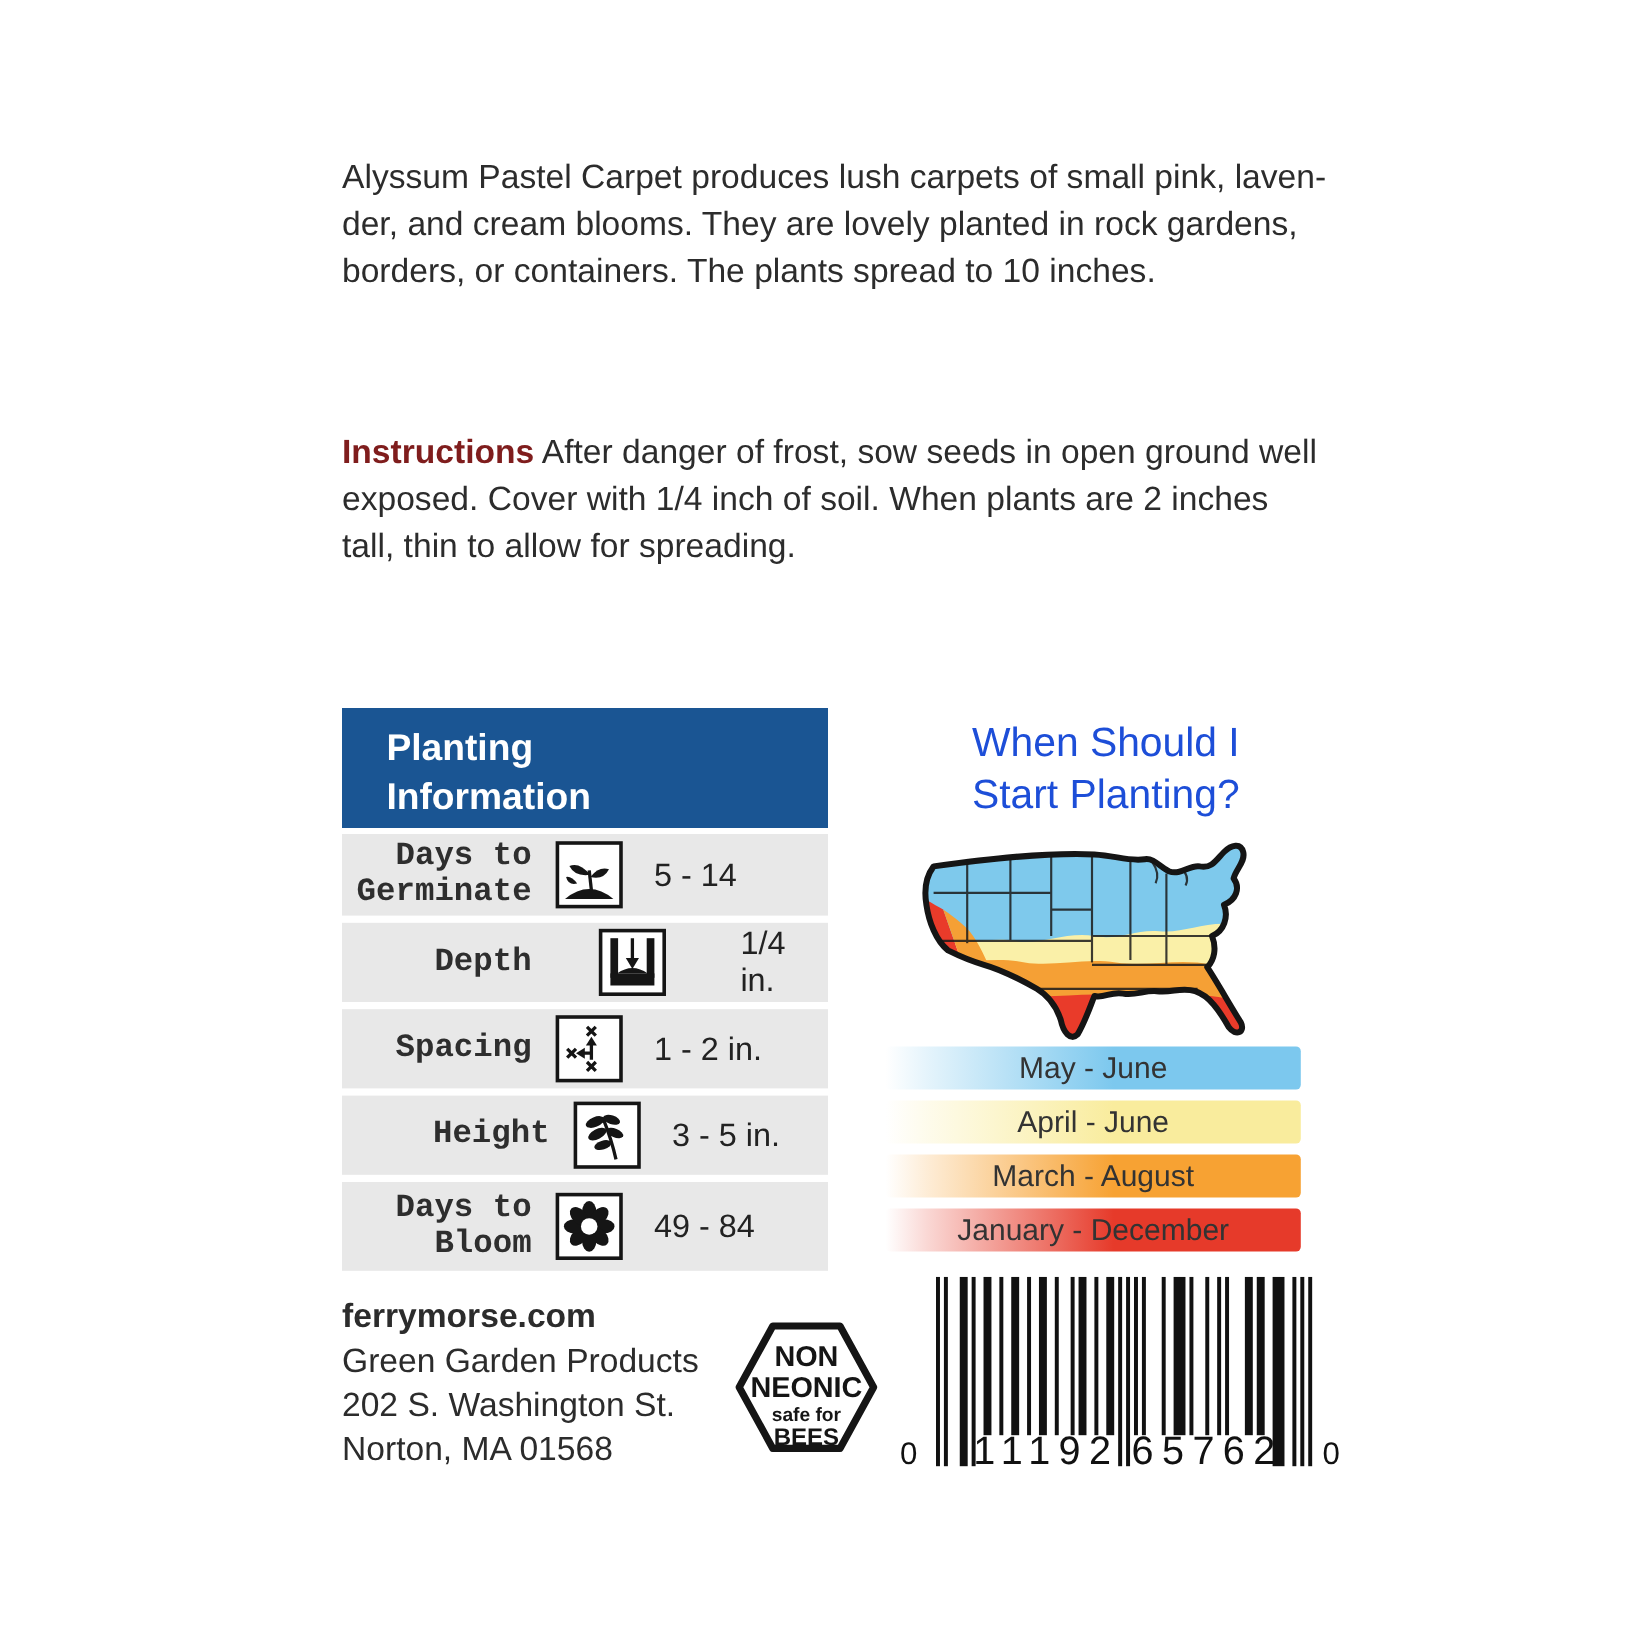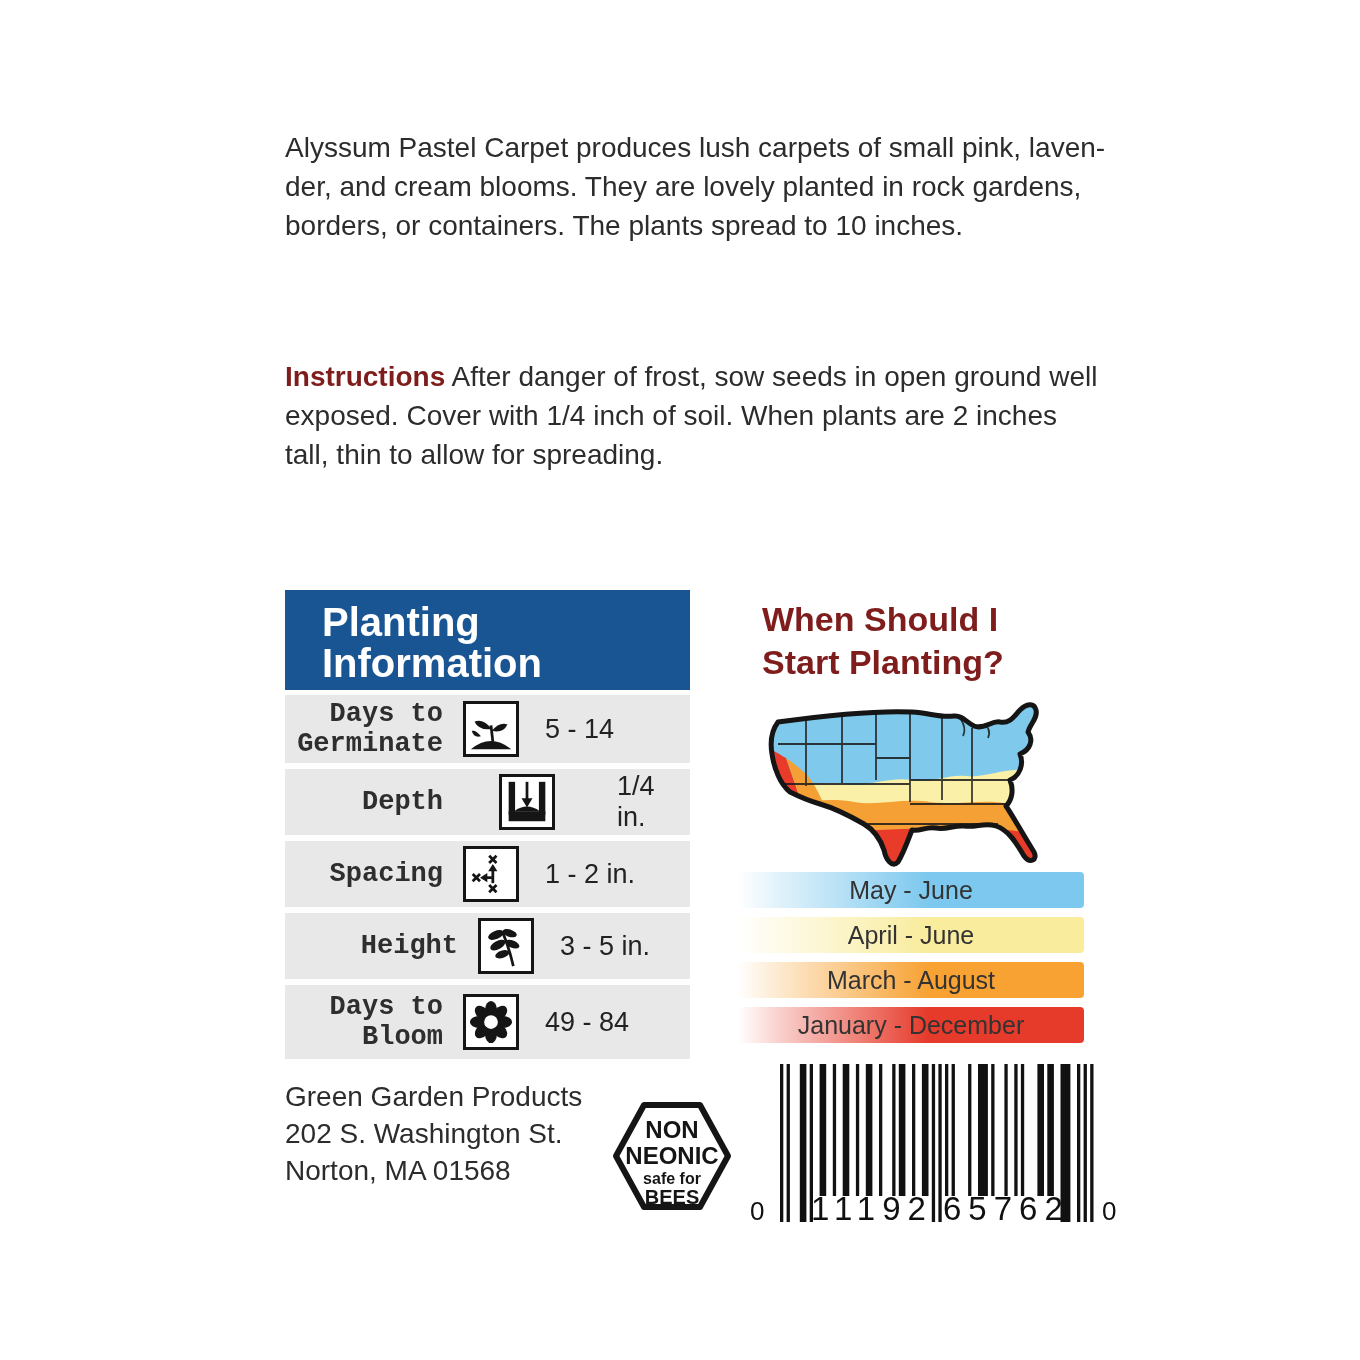--- a/index.html
+++ b/index.html
@@ -5,30 +5,30 @@
   html,body{margin:0;padding:0;background:#ffffff;}
   .page{position:relative;width:1284px;height:1360px;background:#ffffff;overflow:hidden;
         font-family:"Liberation Sans", sans-serif;color:#2c2c2c;}
   .abs{position:absolute;}
 
   
   .bodytext{font-size:28px;line-height:39px;color:#2c2c2c;}
   .instr-label{font-weight:bold;color:#7f1d1d;}
 
   
-  .pi-header{background:#1a5593;color:#ffffff;font-weight:bold;font-size:40px;line-height:41px;
+  .pi-header{background:#1a5593;color:#ffffff;font-weight:bold;font-size:31px;line-height:41px;
              padding:12px 1px 12px 37px;box-sizing:border-box;width:405px;height:100px;}
   .pi-row{width:405px;background:#e8e8e8;display:flex;align-items:center;box-sizing:border-box;}
   .pi-label{width:158px;text-align:right;font-weight:bold;font-size:27px;line-height:30px;color:#2e2e2e;flex:0 0 158px;font-family:Liberation Mono, monospace;}
   .pi-iconbox{width:56px;height:56px;background:#ffffff;border:3px solid #151515;box-sizing:border-box;
               margin-left:20px;flex:0 0 56px;display:flex;align-items:center;justify-content:center;}
   .pi-value{font-size:27px;color:#222222;margin-left:26px;}
 
   
-  .wsp-title{font-size:34px;line-height:43px;font-weight:bold;color:#7f1d1d;}
+  .wsp-title{font-size:34px;line-height:43px;font-weight:normal;color:#1d4ed8;margin-left:48px;}
   .legend-bar{position:absolute;left:738px;width:346px;height:36px;border-radius:4px;
               display:flex;align-items:center;justify-content:center;
               font-size:25px;font-weight:normal;color:#333333;}
 
   
   .footer-line{font-size:28px;line-height:37px;color:#2c2c2c;}
   .footer-site{font-weight:bold;}
 
   
   #barcode{width:372px;height:180px;}
@@ -212,20 +212,21 @@
       <path d="M16,30 C60,24 110,18 150,20 C168,21 178,26 192,24 C200,23 204,30 212,34 C222,38 230,28 238,30 C248,32 252,24 258,18 C264,12 272,10 274,18 C276,26 268,32 266,40 C272,48 268,58 258,62 C262,72 258,84 248,88 C252,98 250,108 244,114 C252,126 262,144 272,160 C276,168 268,172 262,164 C254,150 246,138 234,134 C222,130 214,136 202,134 C192,133 184,138 174,136 C164,134 158,140 150,138 C146,148 142,160 136,170 C130,176 124,168 122,158 C118,146 112,138 102,132 C88,124 72,116 58,112 C44,108 36,104 28,100 C18,92 12,76 10,62 C8,50 10,38 16,30 Z" fill="none" stroke="#151515" stroke-width="5" stroke-linejoin="round"></path>
     </svg>
   </div>
 
   <div class="legend-bar" style="top: 872px; background: linear-gradient(90deg, rgb(255, 255, 255) 0%, rgba(124, 200, 238, 0.2) 10%, rgb(124, 200, 238) 55%);">May - June</div>
   <div class="legend-bar" style="top: 917px; background: linear-gradient(90deg, rgb(255, 255, 255) 0%, rgba(249, 236, 157, 0.2) 10%, rgb(249, 236, 157) 55%);">April - June</div>
   <div class="legend-bar" style="top: 962px; background: linear-gradient(90deg, rgb(255, 255, 255) 0%, rgba(247, 162, 51, 0.2) 10%, rgb(247, 162, 51) 55%);">March - August</div>
   <div class="legend-bar" style="top: 1007px; background: linear-gradient(90deg, rgb(255, 255, 255) 0%, rgba(230, 58, 42, 0.2) 10%, rgb(230, 58, 42) 55%);">January - December</div>
 
   <div class="abs" style="left:285px;top:1078px;">
+    <div class="footer-line footer-site">ferrymorse.com</div>
     <div class="footer-line">Green Garden Products</div>
     <div class="footer-line">202 S. Washington St.</div>
     <div class="footer-line">Norton, MA 01568</div>
   </div>
 
   <div class="abs" style="left:612px;top:1091px;">
     <svg width="120" height="130" viewBox="0 0 120 130">
       <polygon points="32,14 88,14 116,65 88,116 32,116 4,65" fill="#ffffff" stroke="#151515" stroke-width="6" stroke-linejoin="round"></polygon>
       <text x="60" y="47" text-anchor="middle" font-size="24" font-weight="bold" fill="#151515">NON</text>
       <text x="60" y="73" text-anchor="middle" font-size="24" font-weight="bold" fill="#151515">NEONIC</text>

